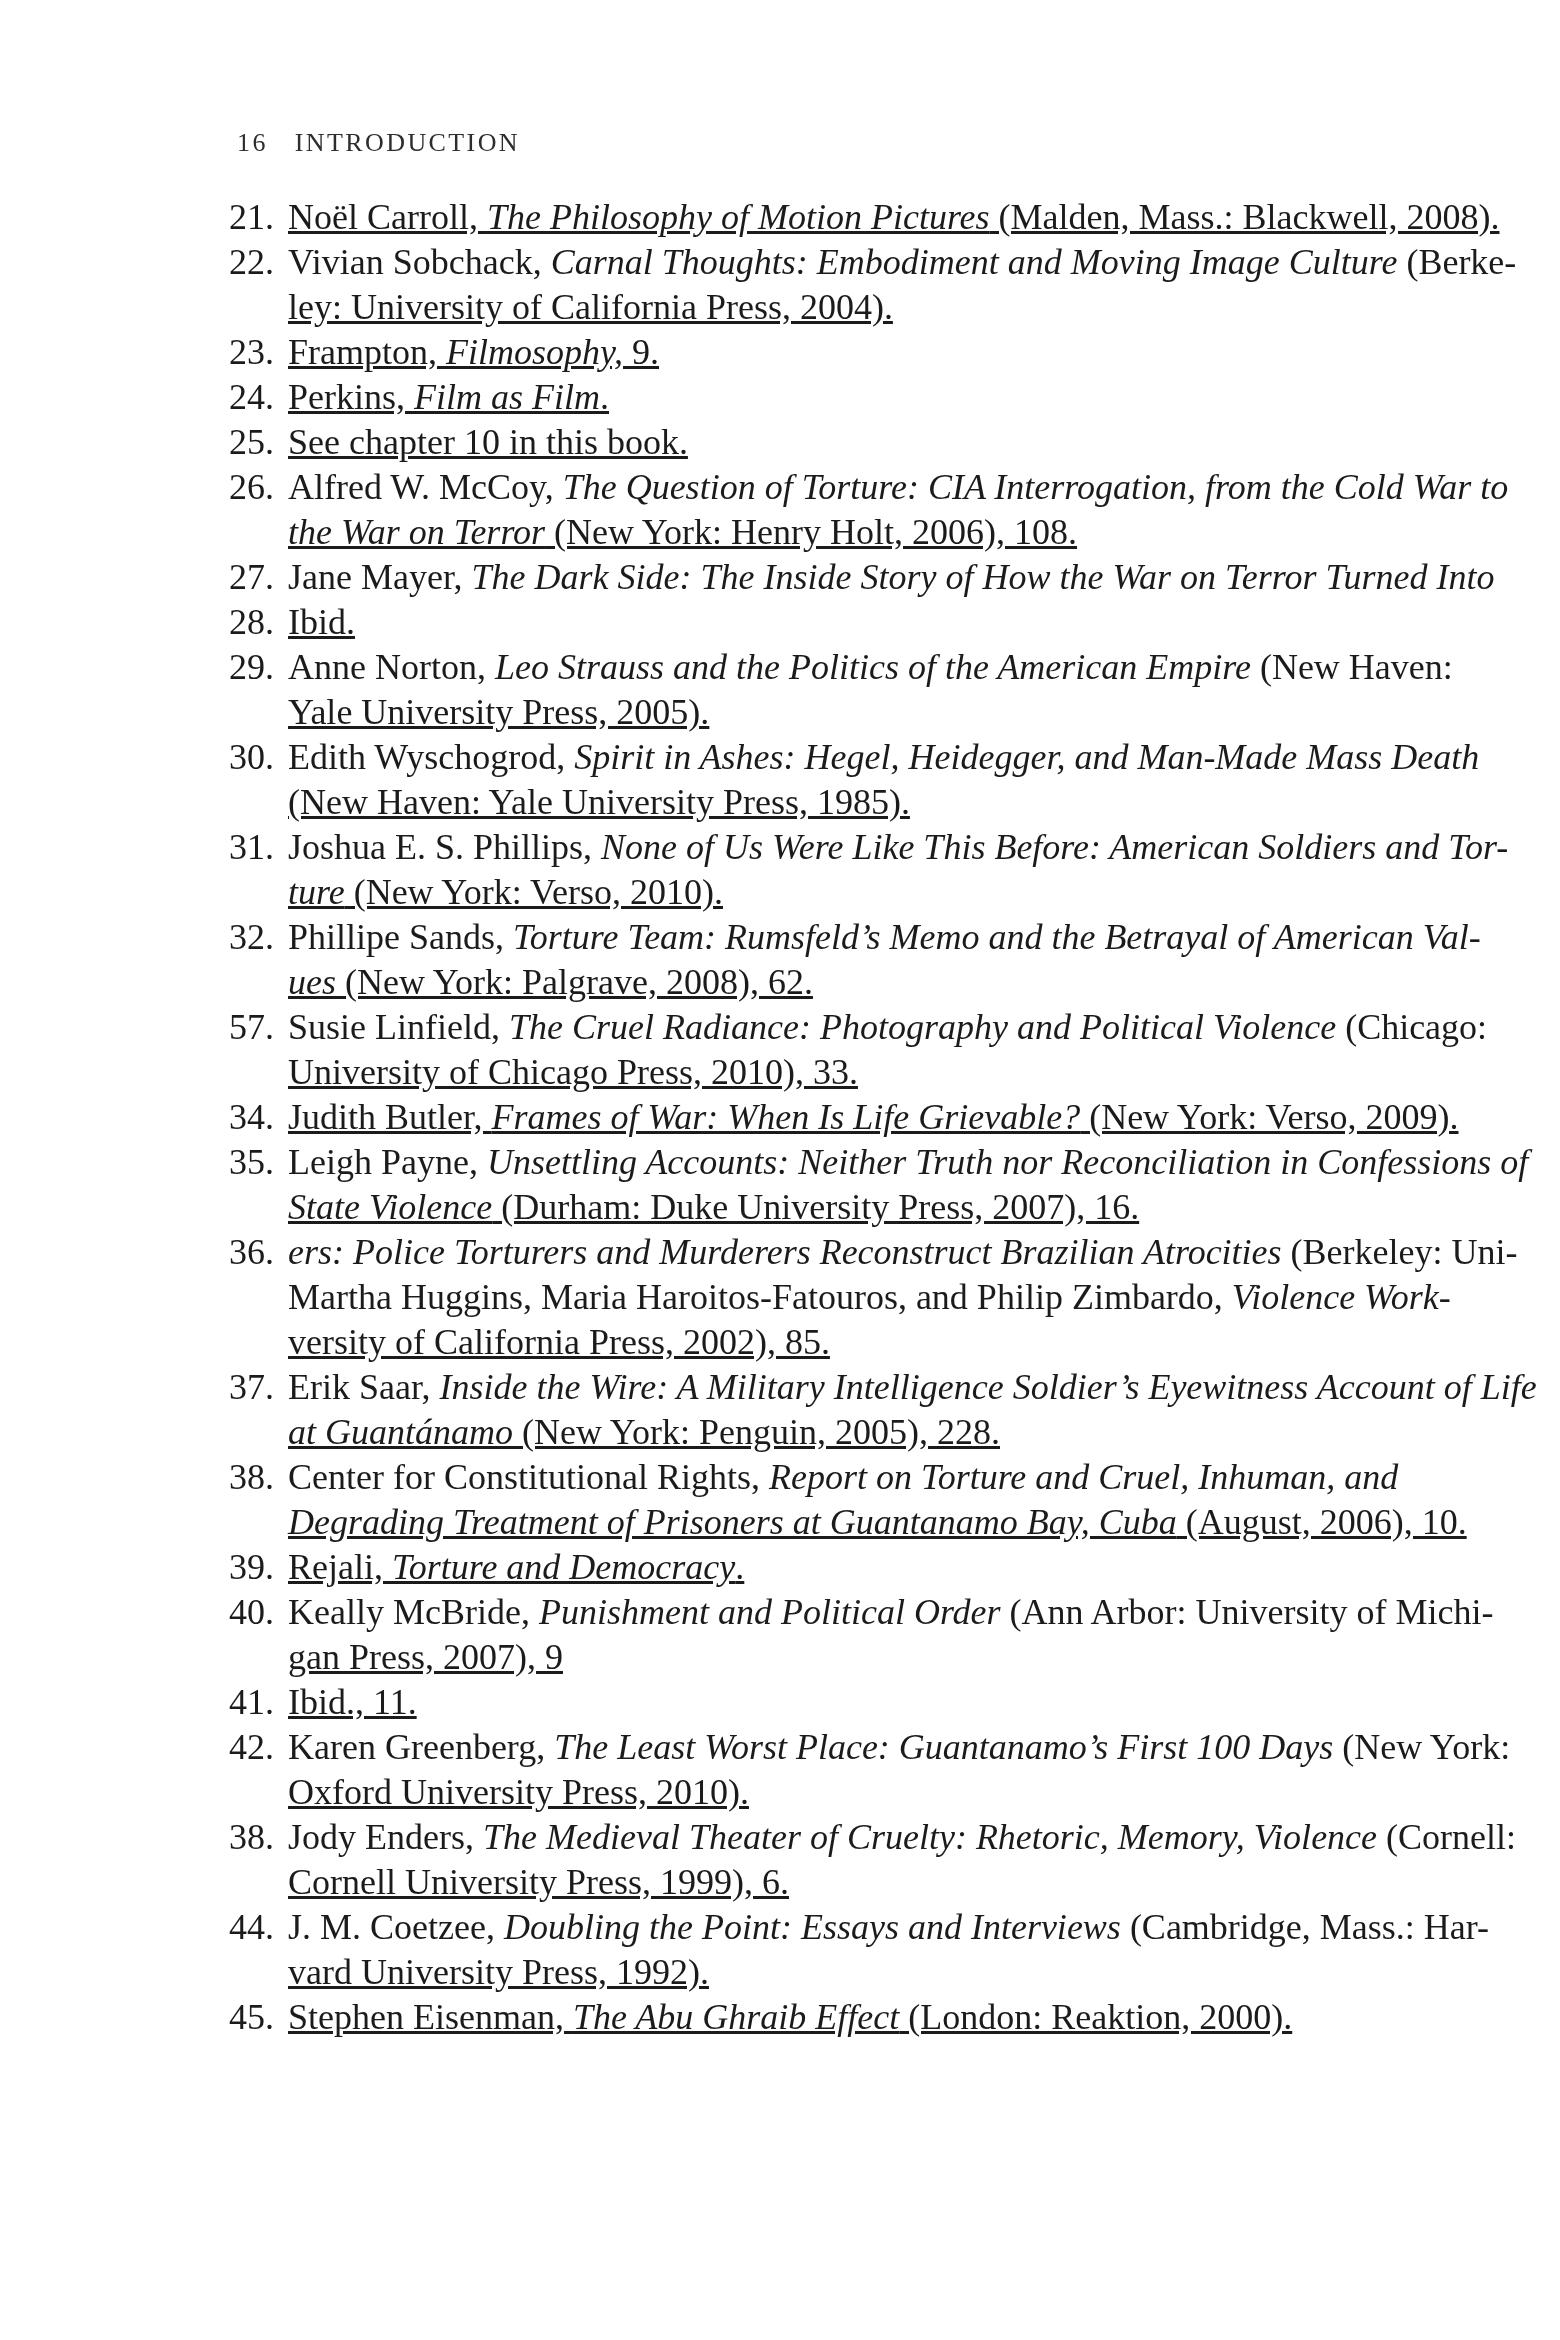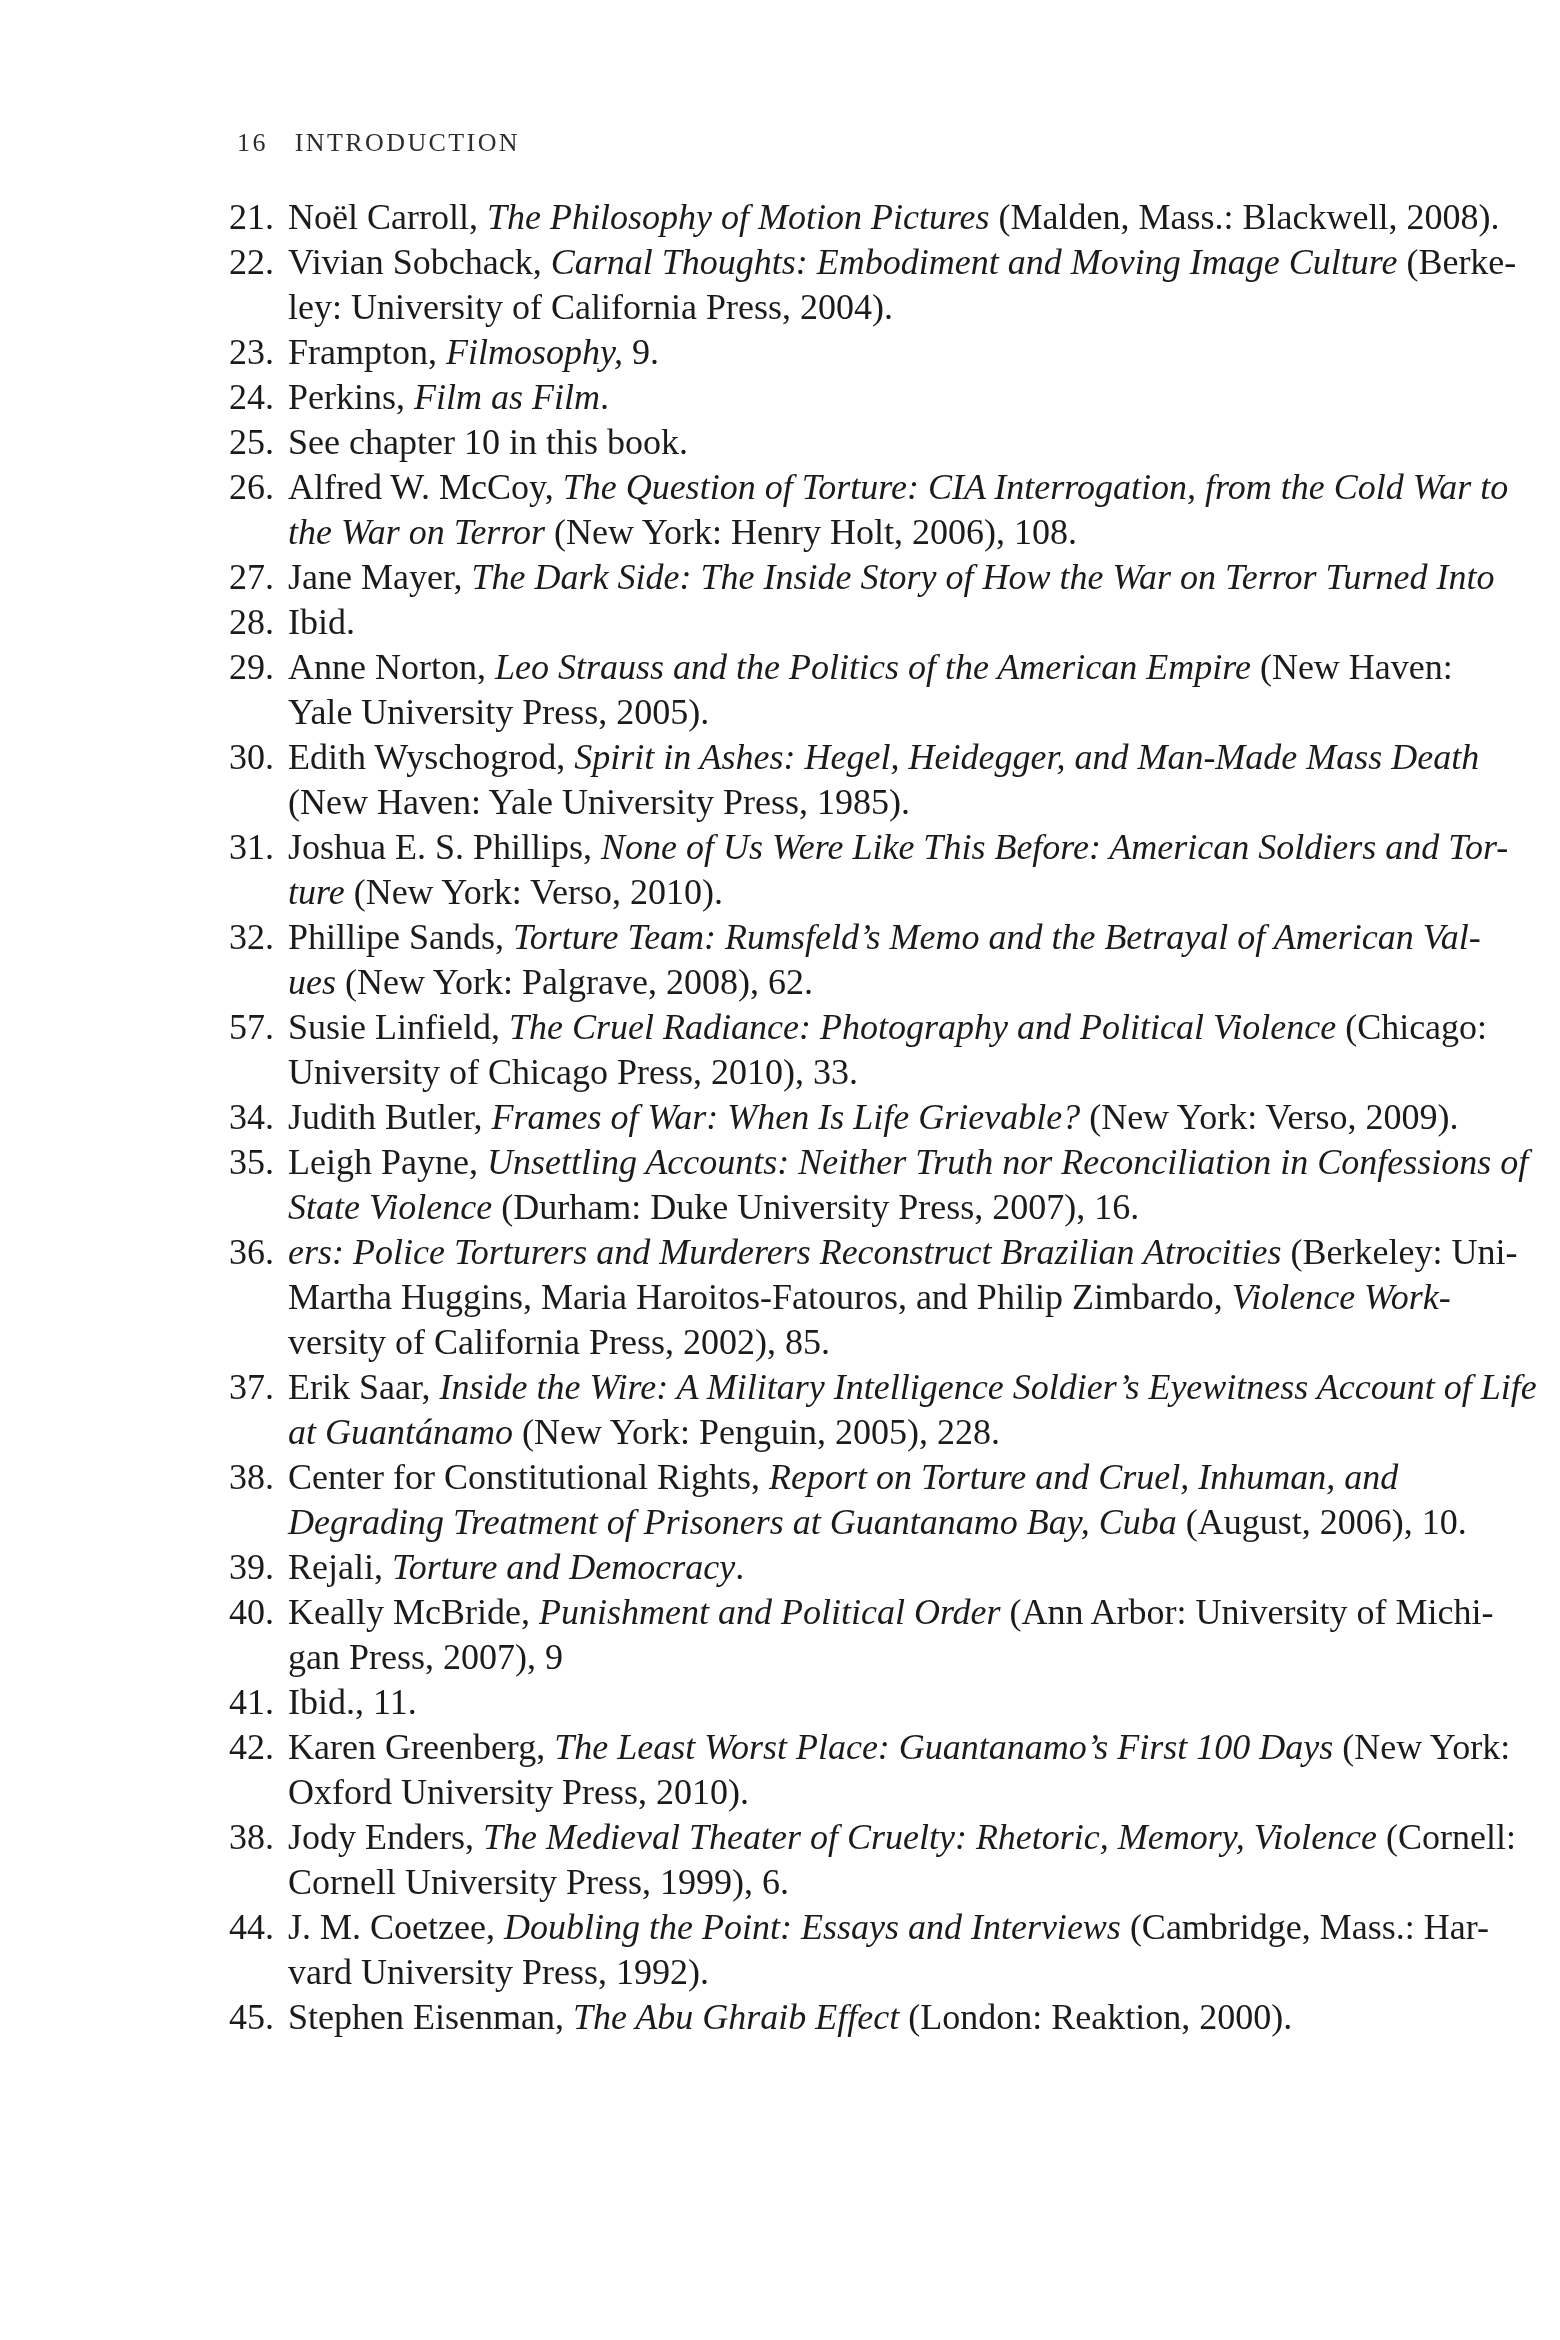--- a/index.html
+++ b/index.html
@@ -36,21 +36,21 @@
     width: 44px;
     text-align: right;
     line-height: 45px;
   }
   .line {
     text-align: justify;
     text-align-last: justify;
     white-space: nowrap;
     hyphens: none;
   }
-  .line.last { text-align-last: left; }
+  .line.last { text-align-last: left; text-decoration: underline; }
   .line i { font-style: italic; }
 </style>
 </head>
 <body>
 
 <div class="running-header">
   <span class="page-num">16</span><span class="head-title">INTRODUCTION</span>
 </div>
 
 <div class="notes">

